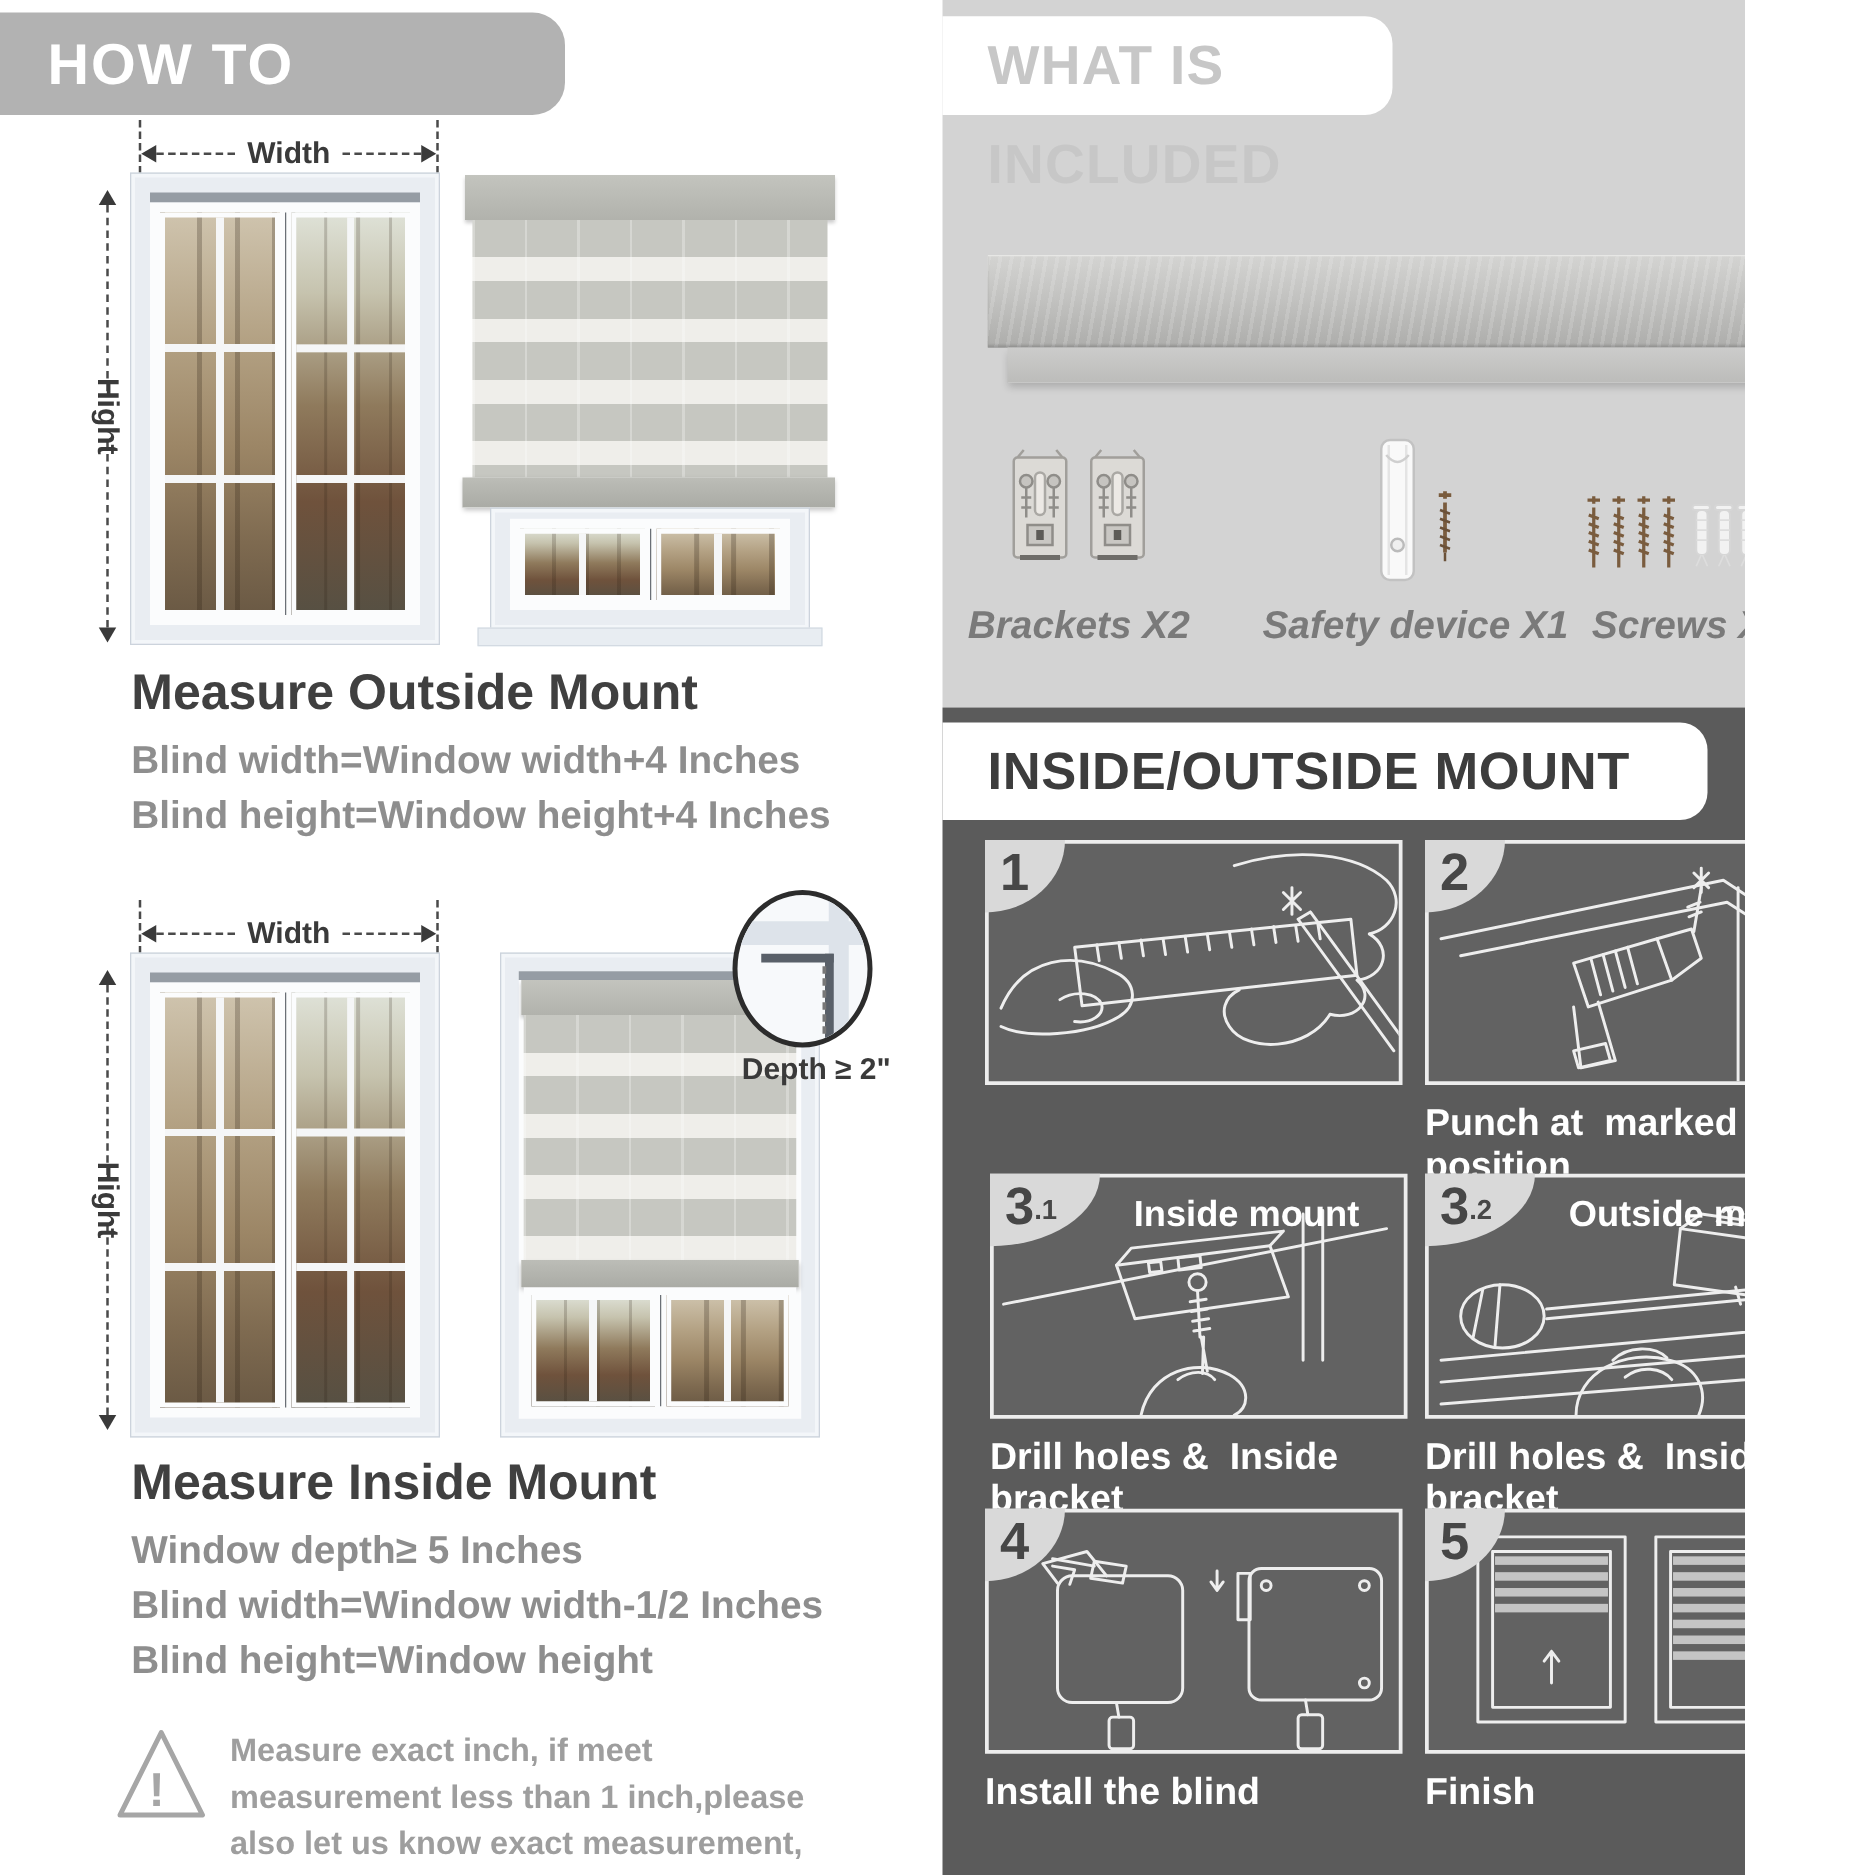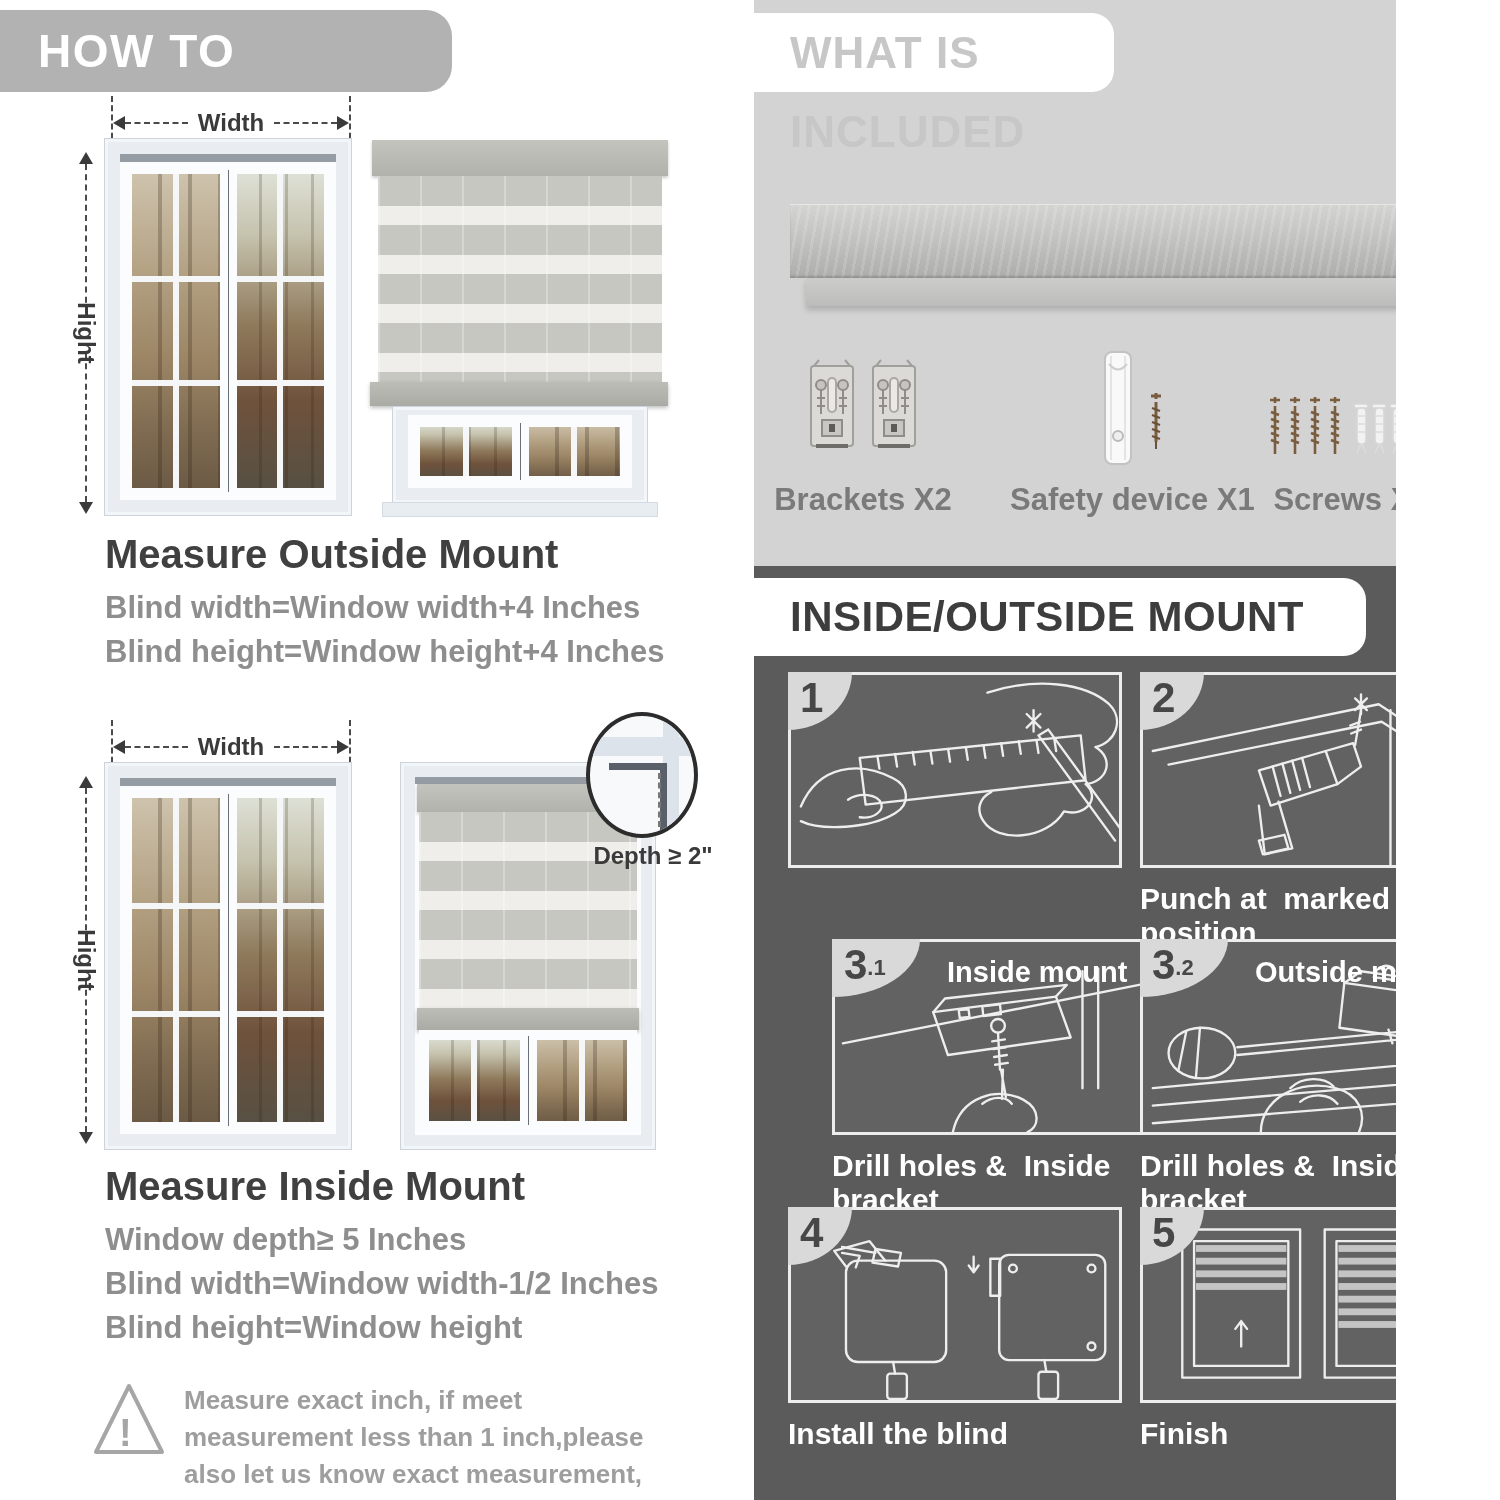--- a/index.html
+++ b/index.html
@@ -84,21 +84,21 @@
   .hdr-included{left:754px;top:13px;width:360px;height:79px;background:#ffffff;border-radius:0 22px 22px 0;}
   .hdr-included span{display:block;line-height:79px;padding-left:36px;color:#c7c7c7;font-size:44px;font-weight:bold;letter-spacing:1px;}
   .product-lbl{left:820px;top:146px;width:620px;text-align:center;color:#818181;font-size:34px;font-weight:bold;}
   .headrail{left:790px;top:204px;width:672px;height:74px;
      background:
       repeating-linear-gradient(100deg,rgba(255,255,255,0.14) 0 3px,rgba(255,255,255,0) 3px 9px),
       linear-gradient(180deg,#d4d4d2 0%,#c1c1bf 50%,#adadab 100%);
      box-shadow:inset 0 1px 0 #e7e7e5, inset 0 -2px 2px rgba(0,0,0,0.15);}
   .headrail-step{left:806px;top:278px;width:640px;height:28px;
      background:linear-gradient(180deg,#cccccb,#bcbcba);box-shadow:0 4px 6px rgba(0,0,0,0.18);}
-  .item-lbl{top:482px;text-align:center;color:#7a7a7a;font-size:31px;font-weight:bold;white-space:nowrap;}
+  .item-lbl{top:482px;text-align:center;color:#7a7a7a;font-size:31px;font-weight:bold;white-space:nowrap;font-style:italic;}
 
   .hdr-mount{left:754px;top:578px;width:612px;height:78px;background:#ffffff;border-radius:0 22px 22px 0;}
   .hdr-mount span{display:block;line-height:78px;padding-left:36px;color:#3d3d3d;font-size:42px;font-weight:bold;letter-spacing:0.5px;}
 
   .cell{width:334px;}
   .panel{position:relative;width:334px;height:196px;background:#626262;border:3px solid #ededed;box-sizing:border-box;}
   .badge{position:absolute;left:-3px;top:-3px;width:64px;height:58px;background:#d9d9d9;border-radius:0 0 100% 0;}
   .badge.wide{width:88px;}
   .badge .num{position:absolute;left:12px;top:2px;font-size:42px;font-weight:bold;color:#474747;}
   .badge .sub{font-size:22px;position:relative;top:-4px;}
@@ -337,21 +337,21 @@
         <path d="M216 72 L222 36 M212 60 l10 -4 M211 52 l10 -4"></path>
         <path d="M216 24 l12 12 M228 24 l-12 12 M222 20 v20"></path>
       </svg>
       <div class="badge">
         <span class="num">2</span>
       </div>
     </div>
     <div class="caption">Punch at  marked position</div>
   </div>
 
-  <div class="abs cell" style="left:832px;top:939px;">
+  <div class="abs cell" style="left:792px;top:939px;">
     <div class="panel">
       <svg class="art" viewBox="0 0 334 195" preserveAspectRatio="none">
         <path d="M8 104 L320 42"></path>
         <path d="M252 30 V150 M268 27 V150"></path>
         <path d="M100 72 L225 56 L240 98 L115 116 Z"></path>
         <path d="M100 72 L112 58 L236 44 L225 56"></path>
         <path d="M150 66 l18 -2 l1 10 l-18 2 Z M126 70 l10 -1 l1 8 l-10 1 Z"></path>
         <circle cx="166" cy="86" r="7"></circle>
         <path d="M166 93 l2 38 M160 102 l13 -2 M161 110 l13 -2 M162 118 l13 -2 M163 126 l13 -2"></path>
         <path d="M169 131 l5 28 M171 131 l-1 30"></path>

